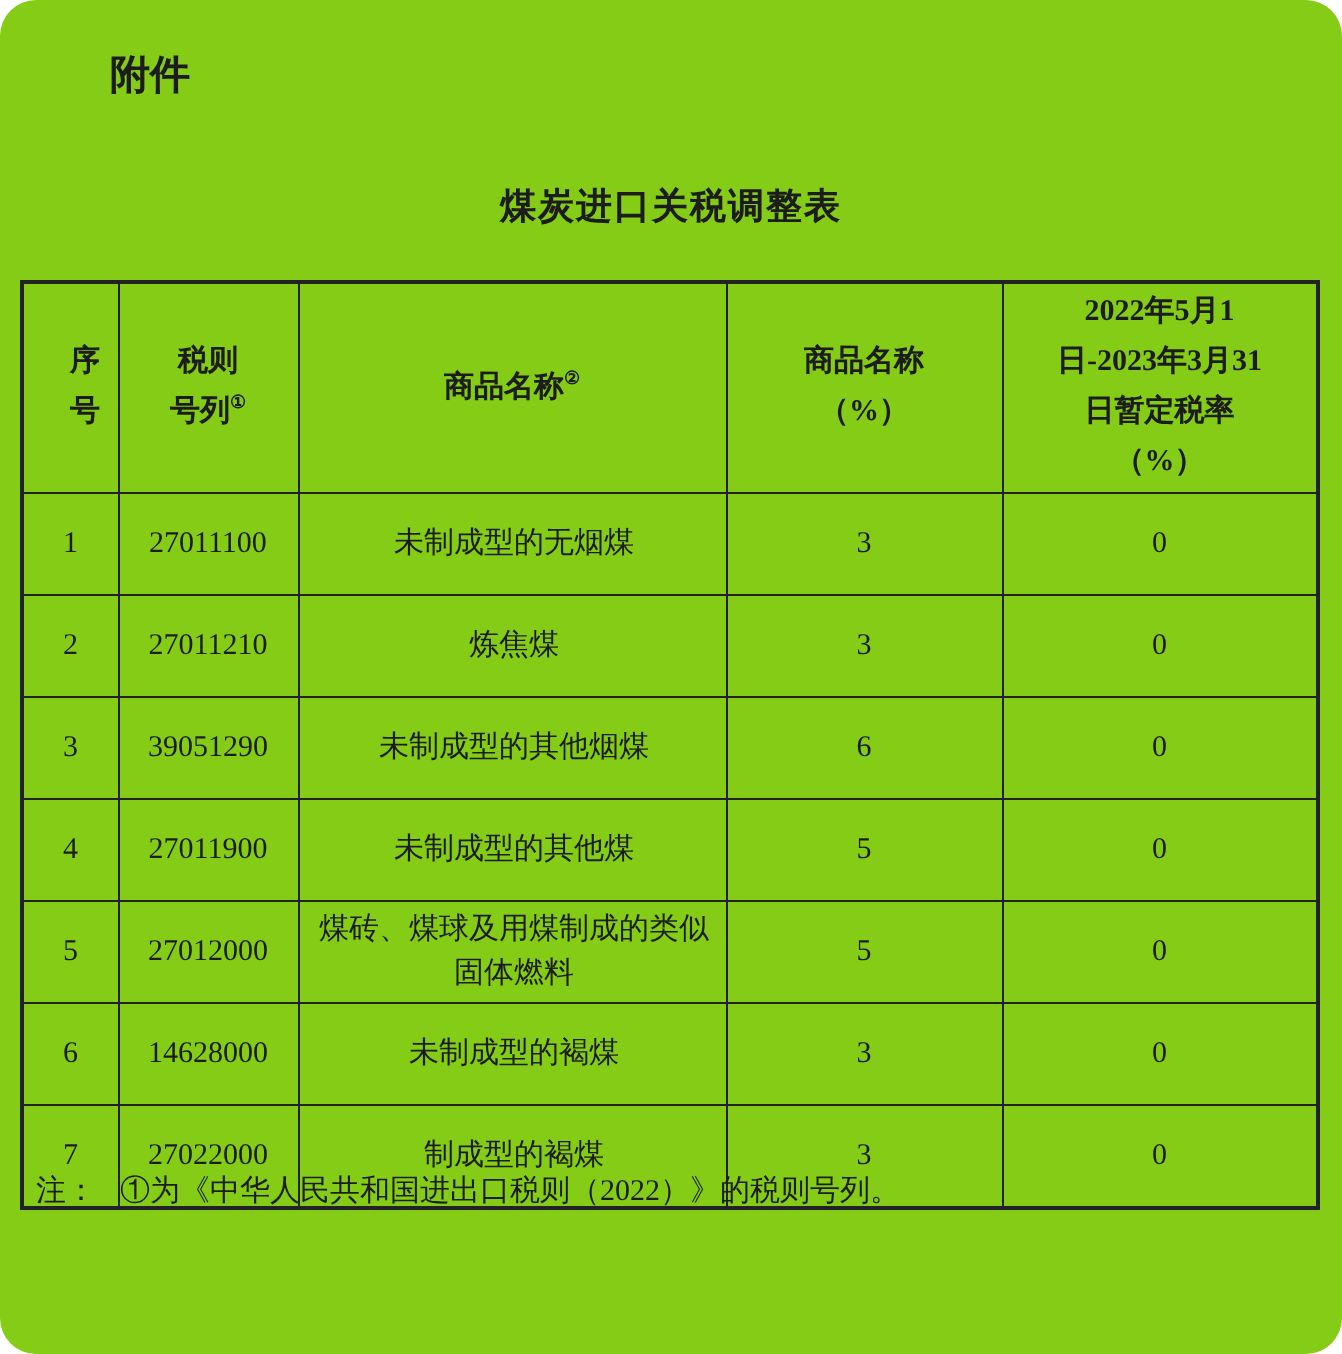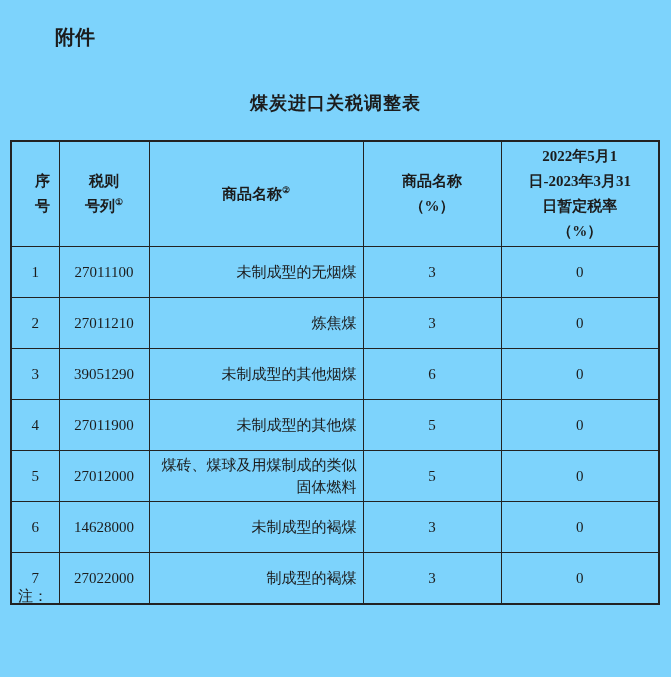--- a/index.html
+++ b/index.html
@@ -9,21 +9,22 @@
     width: 671px;
     height: 677px;
     overflow: hidden;
     font-family: "Liberation Serif", "DejaVu Serif", serif;
     color: #1c1c1c;
   }
   .page {
     position: relative;
     width: 671px;
     height: 677px;
-    background: #7dd3fc;
+    background: #84cc16;
+    border-radius: 18px;
   }
   .attachment {
     position: absolute;
     left: 55px;
     top: 24px;
     font-size: 20px;
     font-weight: bold;
   }
   .doc-title {
     position: absolute;
@@ -65,21 +66,21 @@
     line-height: 0;
   }
   table.tariff td {
     font-size: 15px;
     text-align: center;
     vertical-align: middle;
     padding: 2px 4px;
     line-height: 22px;
   }
   table.tariff td.name-cell {
-    text-align: right;
+    text-align: center;
     padding-left: 8px;
     padding-right: 6px;
   }
   .notes {
     position: absolute;
     left: 18px;
     top: 584px;
     width: 640px;
     display: flex;
     align-items: flex-start;
@@ -172,16 +173,17 @@
         <td class="name-cell">制成型的褐煤</td>
         <td>3</td>
         <td>0</td>
       </tr>
     </tbody>
   </table>
 
   <div class="notes">
     <div class="notes-label">注：</div>
     <div class="notes-body">
+      <p class="note-item">①为《中华人民共和国进出口税则（2022）》的税则号列。</p>
     </div>
   </div>
 
 </div>
 
 </body></html>

